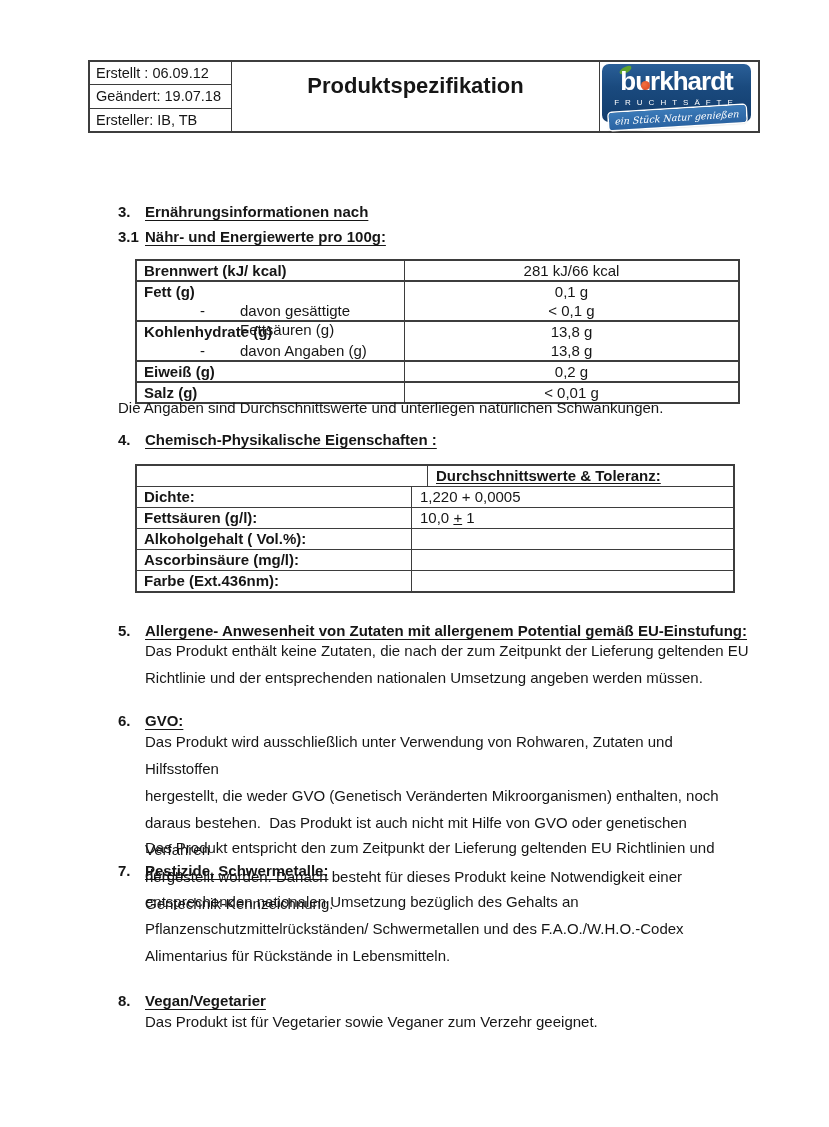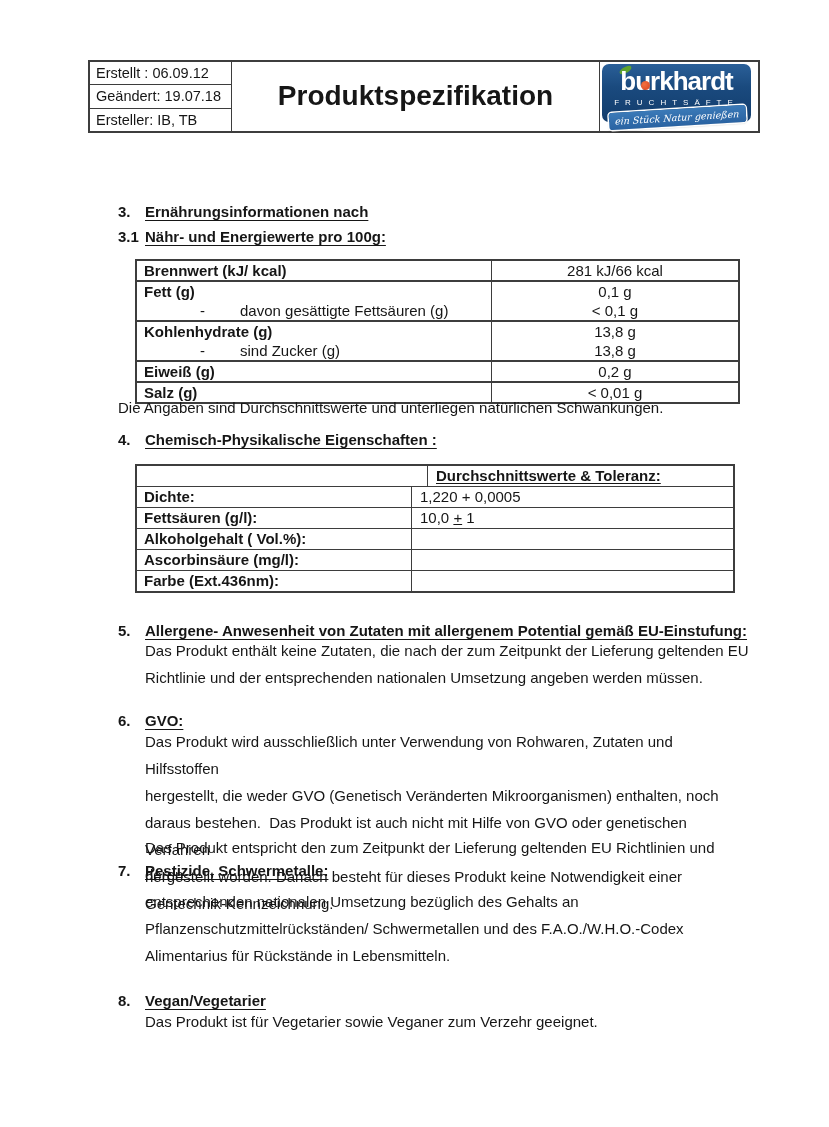--- a/index.html
+++ b/index.html
@@ -6,21 +6,21 @@
   .page{position:relative;width:829px;height:1127px;background:#fff;
         font-family:"Liberation Sans",sans-serif;color:#161616;overflow:hidden;}
 
   
   .header{position:absolute;left:88px;top:60px;width:672px;height:73px;
           border:2px solid #3d3d3d;display:flex;box-sizing:border-box;background:#fff;}
   .meta-col{width:142px;border-right:1px solid #3d3d3d;display:flex;flex-direction:column;box-sizing:border-box;}
   .meta-row{flex:1;display:flex;align-items:center;padding-left:6px;font-size:14.5px;border-top:1px solid #3d3d3d;}
   .meta-row:first-child{border-top:none;}
   .title-col{width:368px;border-right:1px solid #3d3d3d;box-sizing:border-box;text-align:center;}
-  .doc-title{font-size:28px;font-weight:bold;margin-top:18px;letter-spacing:0px;}
+  .doc-title{font-size:22px;font-weight:bold;margin-top:11px;letter-spacing:0px;}
   .logo-col{flex:1;position:relative;background:#fff;}
 
   
   .logo-panel{position:absolute;left:2px;top:2px;right:7px;bottom:9px;border-radius:7px;
               background:linear-gradient(180deg,#2a5f98 0%,#1a4a7e 40%,#123c6c 100%);}
   .logo-brand{position:absolute;left:0;right:0;top:4px;text-align:center;color:#fff;
               font-weight:bold;font-size:26px;letter-spacing:-1px;line-height:26px;}
   .logo-sub{position:absolute;left:0;right:0;top:34px;text-align:center;color:#fff;
             font-size:8px;letter-spacing:6px;}
   .logo-leaf{position:absolute;left:17px;top:3px;width:13px;height:6px;background:#5ea32e;
@@ -40,21 +40,21 @@
   .sec .h{font-weight:bold;text-decoration:underline;text-underline-offset:3px;}
   .body-text{position:absolute;left:145px;width:605px;font-size:15px;line-height:27px;
              white-space:pre-wrap;}
   .plain-note{position:absolute;left:118px;font-size:15px;}
 
   
   .ntable{position:absolute;left:135px;top:259px;width:605px;border:2px solid #3d3d3d;
           box-sizing:border-box;font-size:15px;background:#fff;}
   .nrow{display:flex;border-top:2px solid #3d3d3d;}
   .nrow:first-child{border-top:none;}
-  .ncl{width:355px;flex:none;border-right:1px solid #3d3d3d;box-sizing:border-box;padding-left:7px;}
+  .ncl{width:268px;flex:none;border-right:1px solid #3d3d3d;box-sizing:border-box;padding-left:7px;}
   .ncr{flex:1;text-align:center;}
   .nline{line-height:19px;height:19px;}
   .nlabel{font-weight:bold;}
   .subline{display:flex;}
   .subline .dash{width:40px;flex:none;text-align:left;padding-left:56px;box-sizing:content-box;}
 
   
   .ctable{position:absolute;left:135px;top:464px;width:600px;border:2px solid #3d3d3d;
           box-sizing:border-box;font-size:15px;background:#fff;}
   .crow{display:flex;border-top:1.5px solid #3d3d3d;height:20px;line-height:20px;}
@@ -117,21 +117,21 @@
       <div class="ncr">
         <div class="nline">0,1 g</div>
         <div class="nline">&lt; 0,1 g</div>
       </div>
     </div>
     <div class="nrow">
       <div class="ncl">
         <div class="nline nlabel">Kohlenhydrate (g)</div>
         <div class="nline subline">
           <span class="dash">-</span>
-          <span>sind Zucker (g)</span>
+          <span>davon Angaben (g)</span>
         </div>
       </div>
       <div class="ncr">
         <div class="nline">13,8 g</div>
         <div class="nline">13,8 g</div>
       </div>
     </div>
     <div class="nrow">
       <div class="ncl nline nlabel">Eiweiß (g)</div>
       <div class="ncr nline">0,2 g</div>

